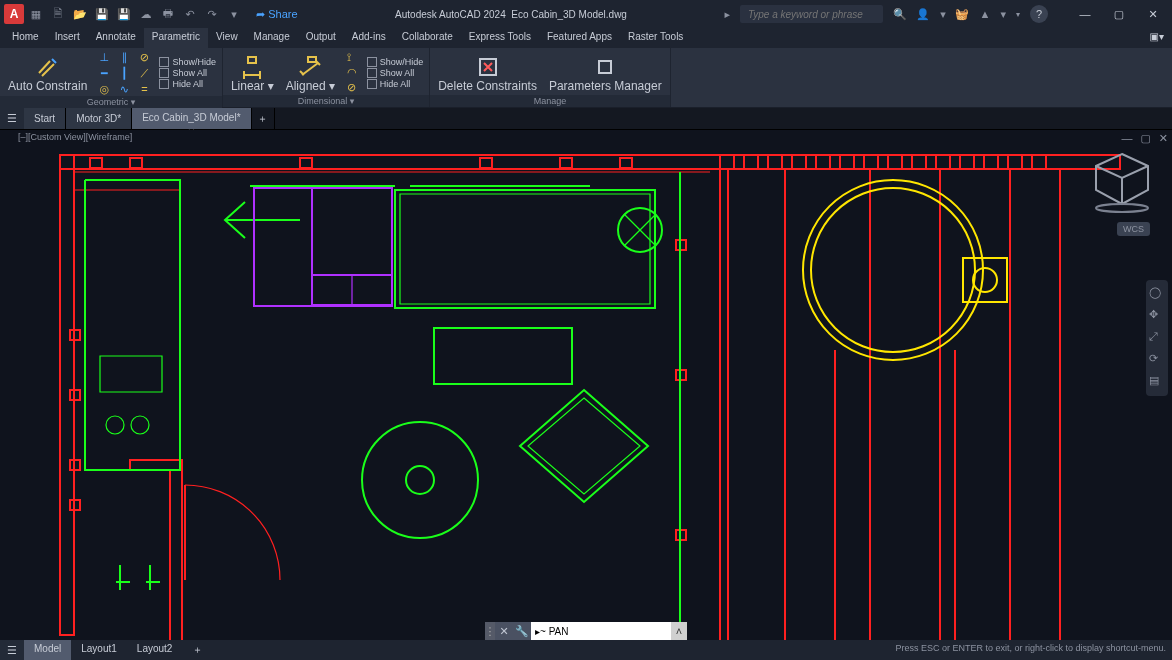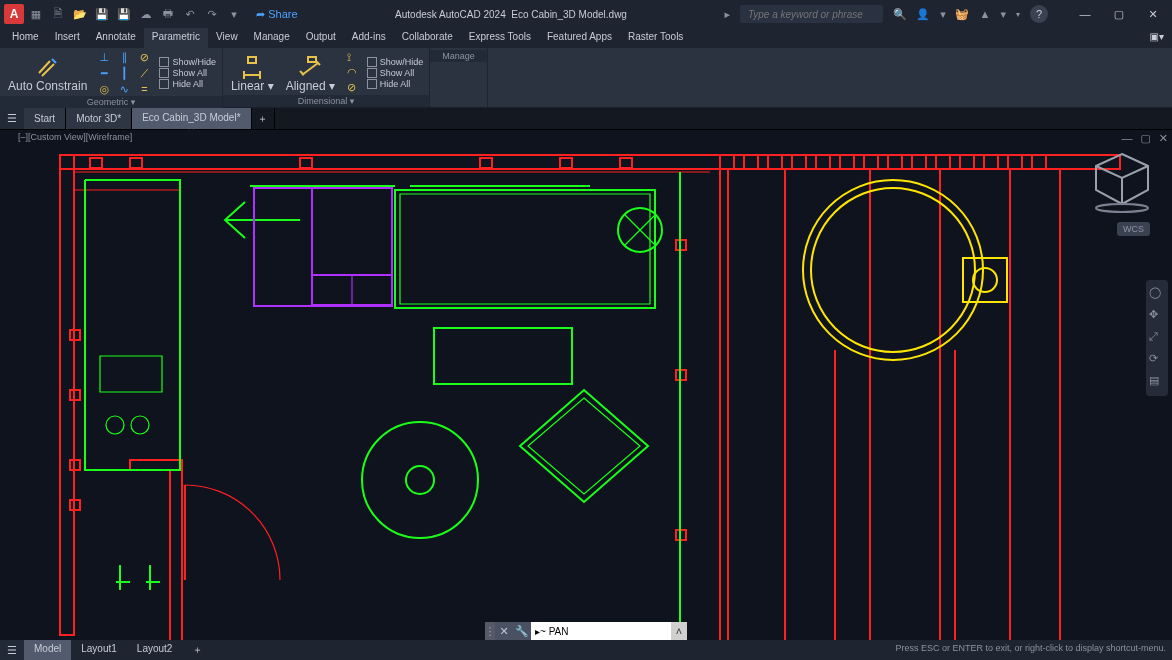--- a/index.html
+++ b/index.html
@@ -354,20 +354,38 @@
             <span>Hide All</span>
           </div>
         </div>
     </div>
     <div class="panel-label">
       <span>Dimensional</span> <span>▾</span>
     </div>
   </div>
 
   <div class="ribbon-panel">
+    <div class="panel-body">
+      <div class="big-btn">
+        <svg class="icon24">
+            <rect x="4" y="4" width="16" height="16" stroke="#c7ccd6"></rect>
+            <path d="M8 8l8 8M16 8l-8 8" stroke="#ff5a5a"></path>
+          </svg>
+        <div class="lbl">Delete
+Constraints</div>
+      </div>
+      <div class="big-btn">
+        <svg class="icon24">
+            <path d="M6 6h12v12H6z" stroke="#c7ccd6"></path>
+            <text x="12" y="16" font-size="11" fill="#c7ccd6" stroke="none" font-style="italic" text-anchor="middle">f(x)</text>
+          </svg>
+        <div class="lbl">Parameters
+Manager</div>
+      </div>
+    </div>
     <div class="panel-label">Manage</div>
   </div>
 </div>
 
 <div class="doctabs">
   <div class="left-hamb">☰</div>
   <div id="doctabs-host" style="display:flex;">
       <div class="doctab">
         <span>Start</span>
       </div>

